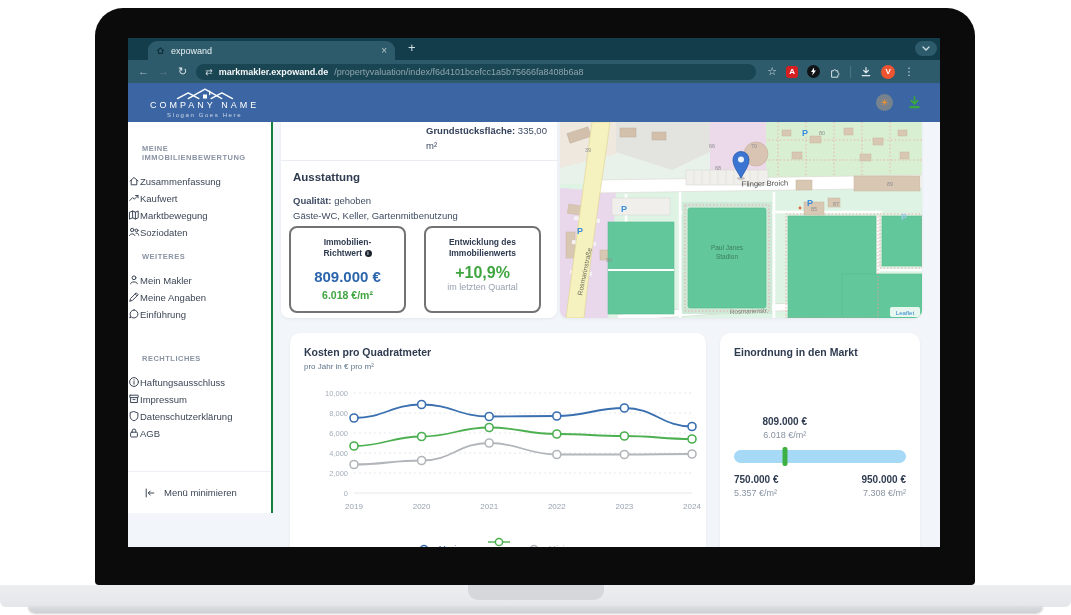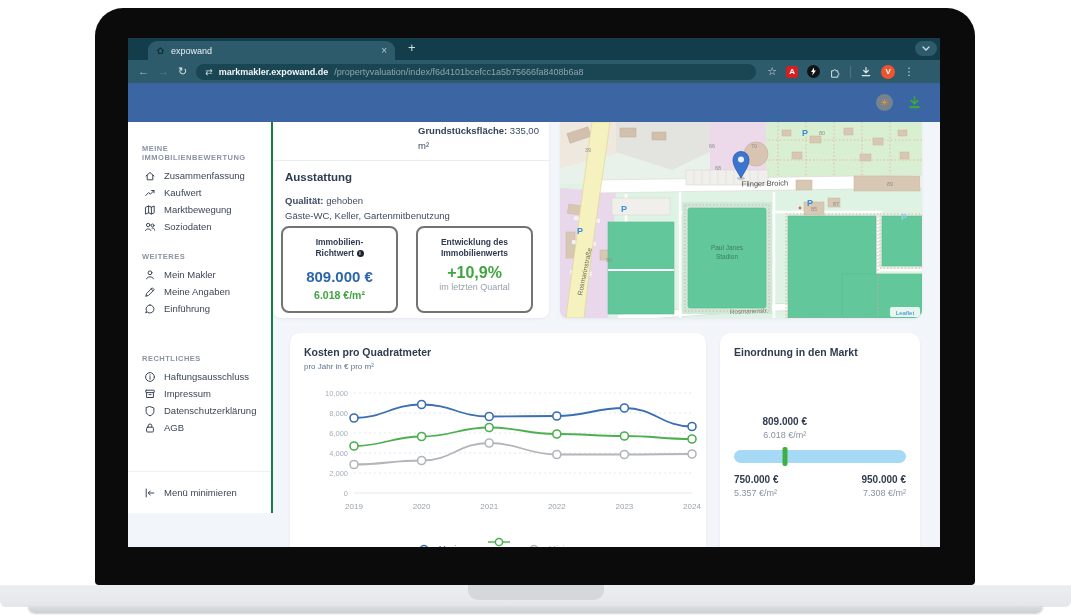--- a/index.html
+++ b/index.html
@@ -50,31 +50,31 @@
   .logo-slogan { color:rgba(255,255,255,.72); font-size:6px; letter-spacing:1.6px; margin-top:2px; }
   .header-right { position:absolute; right:18px; top:0; height:39px; display:flex; align-items:center; gap:14px; }
   .sun-btn { width:17px; height:17px; border-radius:50%; background:#76828e; color:#f0932f; font-size:10px;
     display:flex; align-items:center; justify-content:center; }
 
   
   .app-body { position:relative; height:425px; background:#f2f5f9; display:flex; }
   .sidebar { position:relative; width:145px; height:391px; background:#fff; border-right:2px solid #15803d; flex:0 0 145px; }
   .sb-scroll { padding-top:22px; }
   .sb-section-title { font-size:7.5px; font-weight:bold; color:#8a93a3; letter-spacing:.5px; margin:0 0 8px 14px; }
-  .sb-item { display:flex; align-items:flex-start; gap:8px; height:17px; padding-left:16px; color:#3c4656; font-size:9.5px; cursor:pointer; }
+  .sb-item { display:flex; align-items:flex-end; height:17px; color:#3c4656; font-size:9.5px; cursor:pointer; }
   .sb-item svg { flex:0 0 12px; }
   .sb-gap1 { height:14px; } .sb-gap2 { height:34px; }
   .sb-minimize { position:absolute; left:0; right:0; bottom:0; height:42px; border-top:1px solid #edf0f4;
     display:flex; align-items:center; gap:8px; padding-left:16px; color:#3c4656; font-size:9.5px; }
 
   .main { position:relative; flex:1; overflow:hidden; }
   .panel { position:absolute; background:#fff; box-shadow:0 1px 3px rgba(25,50,90,.06); }
 
   
-  .prop-panel { left:0; top:0; width:276px; height:196px; border-radius:0 0 8px 8px; }
+  .prop-panel { left:8px; top:0; width:276px; height:196px; border-radius:0 0 8px 8px; }
   .area-block { position:absolute; left:145px; top:2px; font-size:9.5px; color:#3b4a63; line-height:1.55; }
   .area-block b { color:#33405a; }
   .prop-divider { position:absolute; left:0; right:0; top:38px; height:1px; background:#eaeef3; }
   .ausstattung-title { position:absolute; left:12px; top:49px; font-size:11.5px; font-weight:bold; color:#2f3b50; }
   .quality-line { position:absolute; left:12px; top:73px; font-size:9.5px; color:#3f4c63; }
   .features-line { position:absolute; left:12px; top:88px; font-size:9.5px; color:#3f4c63; }
   .sub-card { position:absolute; top:104px; width:117px; height:87px; background:#fff; border:2px solid #737373;
     border-radius:8px; text-align:center; padding-top:9px; }
   .sub-card.c1 { left:8px; } .sub-card.c2 { left:143px;text-align:center; }
   .sub-title { font-size:8.5px; font-weight:bold; color:#2f3b50; line-height:1.3; }
@@ -154,20 +154,33 @@
       </svg>
       <span class="tb-divider"></span>
       <svg width="12" height="12" viewBox="0 0 12 12">
         <path d="M6 1.5v5M3.6 4.4 6 6.8l2.4-2.4M2.2 9.6h7.6" fill="none" stroke="#dfe8ea" stroke-width="1.2" stroke-linecap="round" stroke-linejoin="round"></path>
       </svg>
       <span class="avatar">V</span>
       <span class="tb-dots">⋮</span>
     </div>
 
     <div class="site-header">
+      <div class="logo">
+        <svg width="74" height="13" viewBox="0 0 110 19">
+          <g fill="none" stroke="#fff" stroke-width="2" stroke-linecap="round" stroke-linejoin="round">
+            <path d="M30 17 55 3 80 17"></path>
+            <path d="M14 17 30 8.5 46 17"></path>
+            <path d="M64 17 80 8.5 96 17"></path>
+            <path d="M62 6v5"></path>
+          </g>
+          <rect x="52" y="11" width="6" height="6" fill="#fff"></rect>
+        </svg>
+        <span class="logo-name">COMPANY NAME</span>
+        <span class="logo-slogan">Slogan Goes Here</span>
+      </div>
       <div class="header-right">
         <span class="sun-btn">☀</span>
         <svg width="15" height="15" viewBox="0 0 16 16">
           <path d="M8 2v7M4.6 6 8 9.4 11.4 6" fill="none" stroke="#3aa83f" stroke-width="1.7" stroke-linecap="round" stroke-linejoin="round"></path>
           <rect x="2.6" y="11.6" width="10.8" height="2.6" rx="1" fill="#3aa83f"></rect>
         </svg>
       </div>
     </div>
 
     <div class="app-body">

